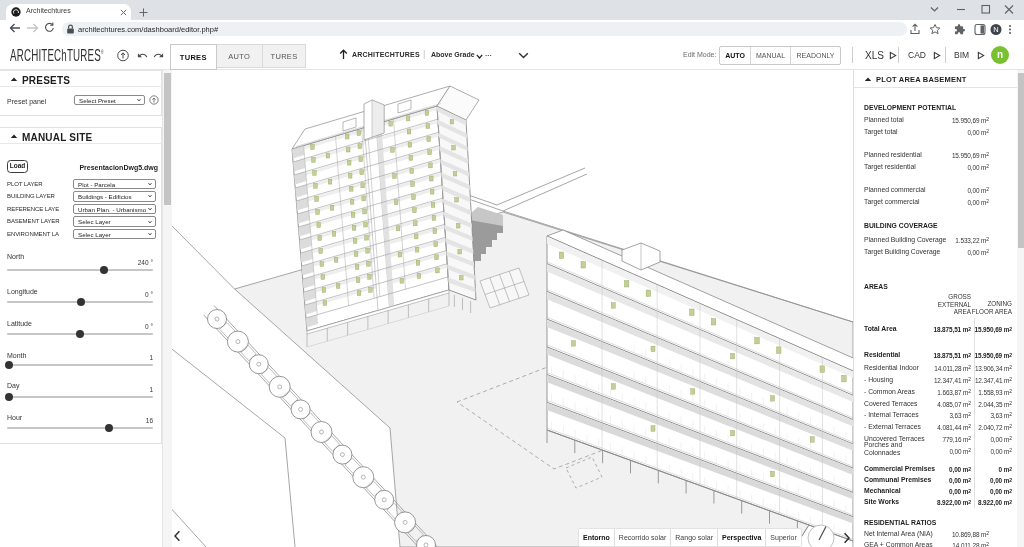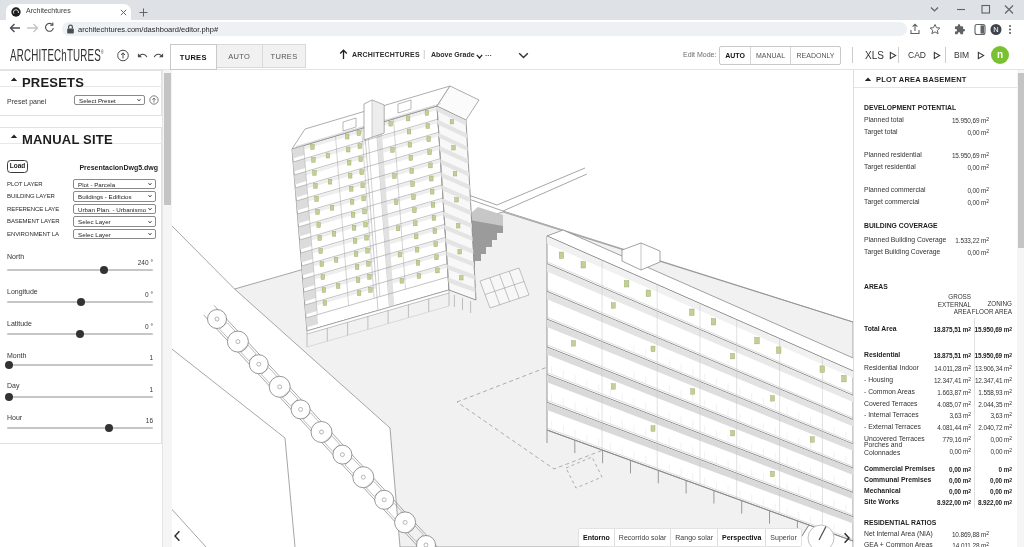--- a/index.html
+++ b/index.html
@@ -8,21 +8,21 @@
 #tab { position:absolute; left:6px; top:4px; width:125px; height:16px; background:#fff; border-radius:7px 7px 0 0; }
 #tabtitle { position:absolute; left:26px; top:7px; font-size:7px; color:#3c4043; }
 #toolbar { position:absolute; left:0; top:20px; width:1024px; height:18px; background:#fff; }
 #omni { position:absolute; left:62px; top:22px; width:845px; height:13.5px; background:#eef1f3; border-radius:7px; }
 #url { position:absolute; left:78px; top:25px; font-size:7.5px; color:#24272b; }
 #apphead { position:absolute; left:0; top:38px; width:1024px; height:32px; background:#fff; border-bottom:1px solid #e4e4e4; }
 #logo { position:absolute; left:10px; top:46px; font-size:17px; color:#2f2f2f; letter-spacing:0.3px; transform:scaleX(0.575); transform-origin:left; white-space:nowrap; }
 .tabbtn { position:absolute; top:44px; height:24px; font-size:7.5px; text-align:center; line-height:24px; letter-spacing:0.3px; }
 #left { position:absolute; left:0; top:70px; width:172px; height:477px; background:#fff; }
 .lbox { position:absolute; left:0; border:1px solid #e2e2e2; border-left:none; background:#fff; }
-.sechead { font-size:13px; font-weight:bold; color:#1d1d1d; letter-spacing:0.2px; }
+.sechead { font-size:10px; font-weight:bold; color:#1d1d1d; letter-spacing:0.2px; }
 .uplabel { font-size:6px; color:#2a2a2a; letter-spacing:-0.1px; }
 .selbox { position:absolute; border:1px solid #8a8a8a; background:#fff; border-radius:2px; font-size:6.2px; color:#222; }
 .selbox .car { position:absolute; right:3px; top:50%; margin-top:-2px; width:4px; height:4px; }
 .slider-line { position:absolute; height:1.5px; background:#c6c6c6; border-radius:1px; }
 .slider-dot { position:absolute; width:8px; height:8px; border-radius:50%; background:#333; }
 .sllab { position:absolute; font-size:7px; color:#333; }
 .slval { position:absolute; font-size:6.5px; color:#333; right:19px; text-align:right; }
 #right { position:absolute; left:853px; top:70px; width:171px; height:477px; background:#fff; border-left:1px solid #ddd; }
 .rrow { position:absolute; left:10px; right:12px; font-size:6.8px; color:#333; }
 .rrow b { color:#1d1d1d; }

